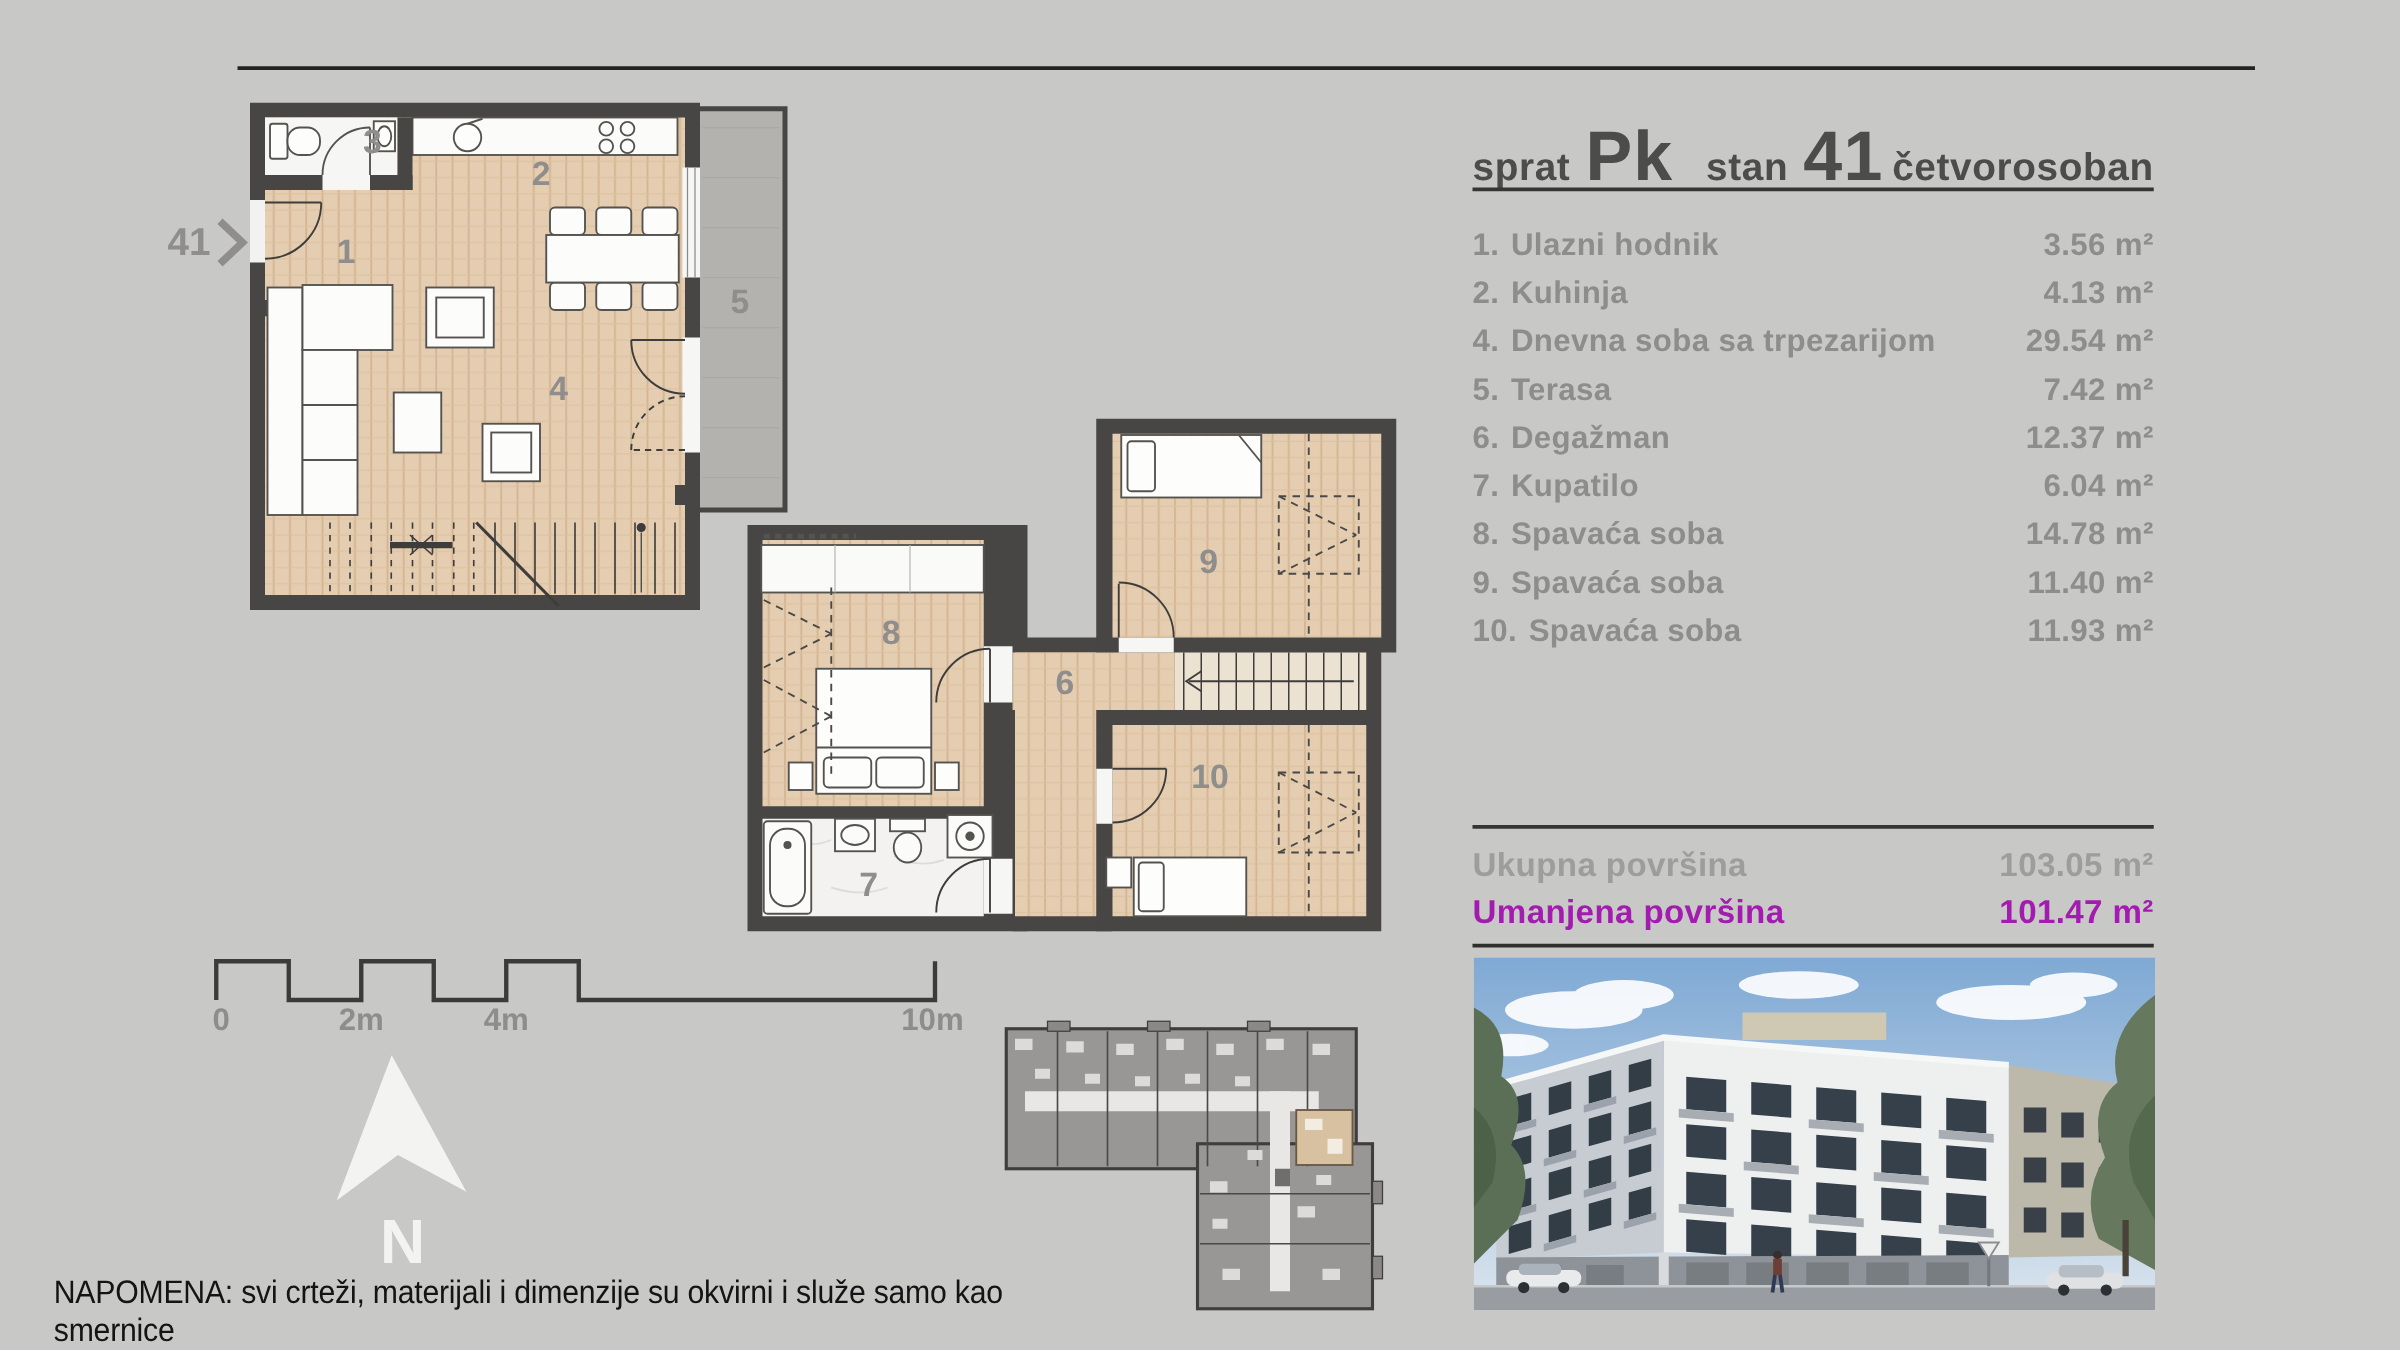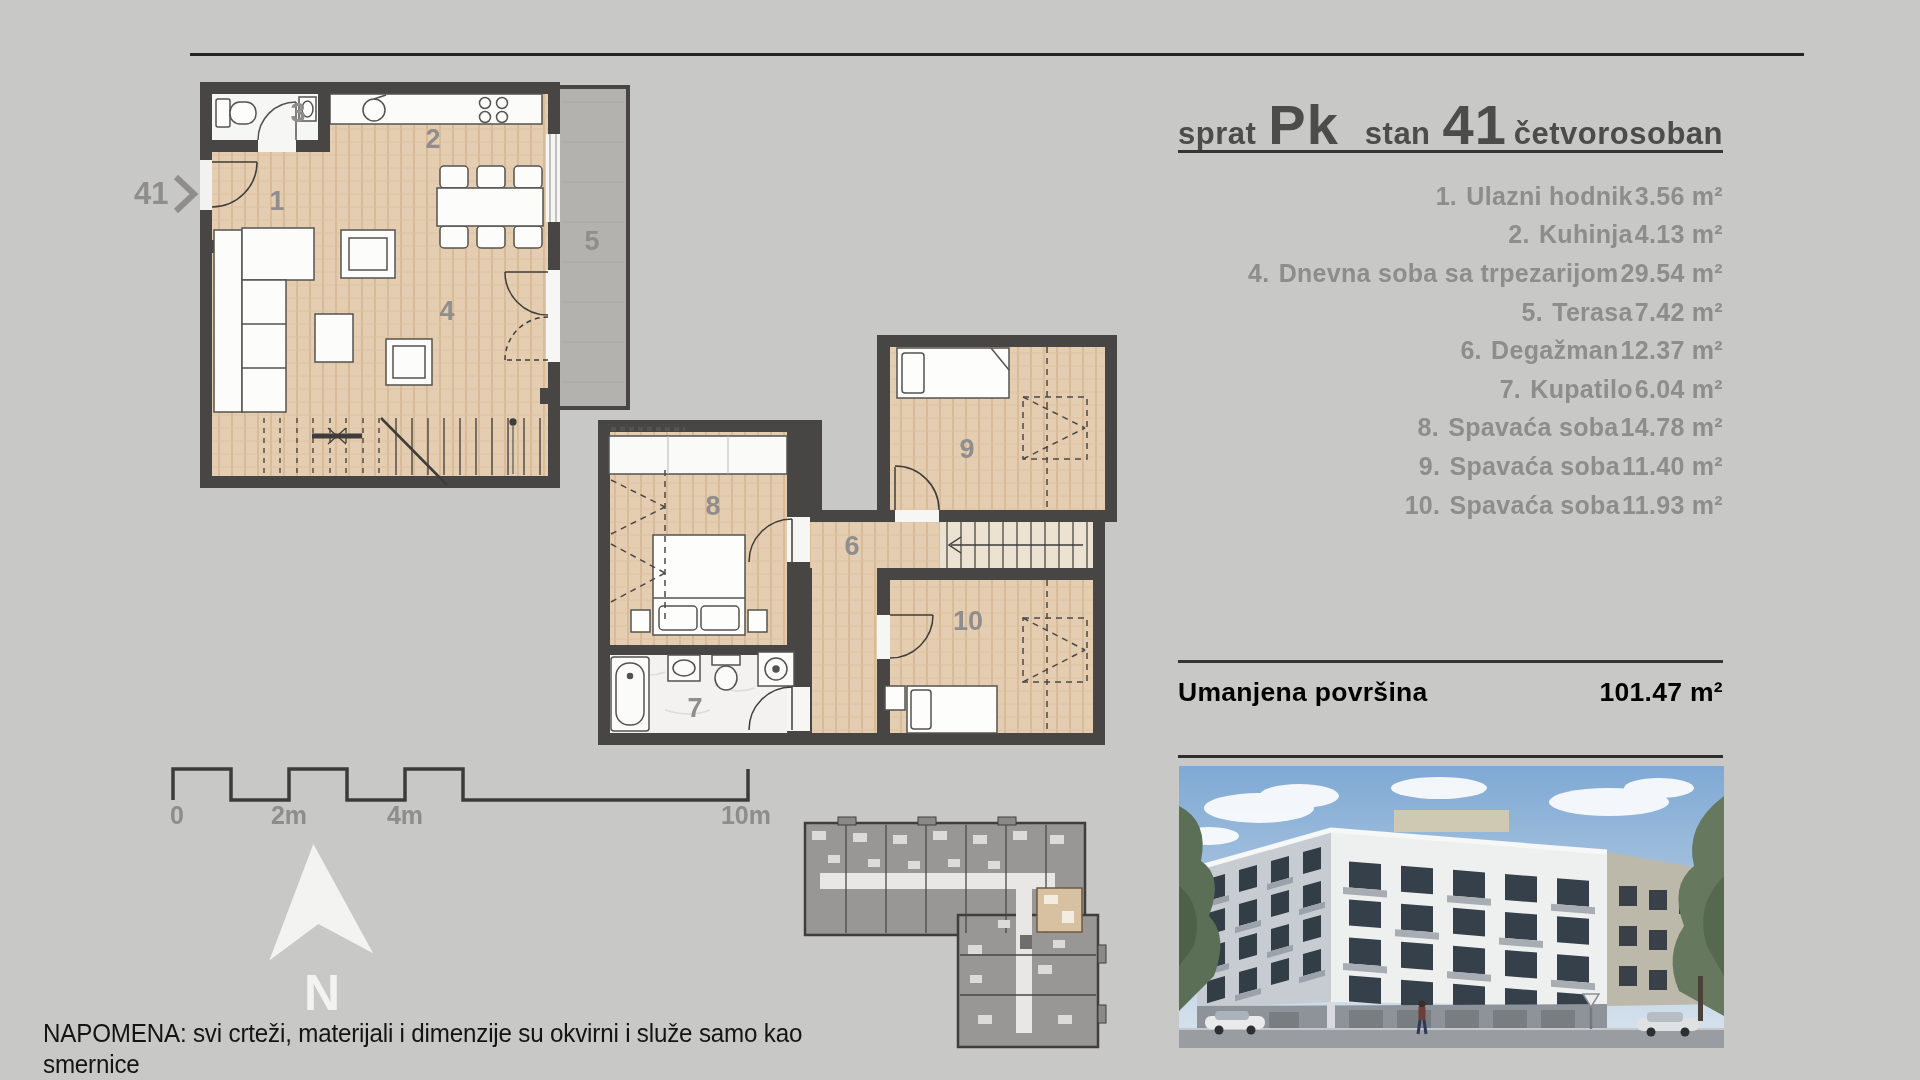--- a/index.html
+++ b/index.html
@@ -8,28 +8,28 @@
   .abs{position:absolute;}
   .hline{position:absolute;background:#353534;height:3px;}
   
   .title{position:absolute;left:1178px;top:72px;width:545px;height:58px;
          display:flex;align-items:baseline;color:#4c4c4b;font-weight:700;}
   .t-sm{font-size:31px;letter-spacing:.5px;}
   .t-lg{font-size:56px;margin-left:12px;letter-spacing:1px;}
   .t-gap{margin-left:26px;margin-top:44px;}
   .t-spacer{flex:1;}
   .rooms{position:absolute;left:1178px;top:177px;width:545px;}
-  .room-row{display:flex;justify-content:flex-end;align-items:center;height:38.6px;
-            color:#8d8d8b;font-weight:700;font-size:25px;letter-spacing:.3px;margin-left:48px;}
+  .room-row{display:flex;justify-content:space-between;align-items:center;height:38.6px;
+            color:#8d8d8b;font-weight:700;font-size:25px;letter-spacing:.3px;}
   .r-name span{margin-right:2px;}
   .totals{position:absolute;left:1178px;top:674px;width:545px;}
   .total-row{display:flex;justify-content:space-between;align-items:center;height:37px;
              font-weight:700;font-size:26.5px;letter-spacing:.3px;}
   .total-gross{color:#9d9d9b;}
-  .total-net{color:#000000;align-items:center;}
+  .total-net{color:#a21caf;align-items:center;}
   
   .entry{position:absolute;left:134px;top:172px;display:flex;align-items:center;gap:3px;
          color:#8f8e8c;font-weight:700;font-size:31px;}
   
   .note{position:absolute;left:43px;top:1018px;width:860px;color:#141414;font-size:26px;
         letter-spacing:-.2px;transform:scaleX(.93);transform-origin:left center;}
   
   svg text{font-family:"Liberation Sans","DejaVu Sans",sans-serif;font-weight:700;}
   .roomnum{fill:#8f8e8c;font-size:27px;}
   .scaletxt{fill:#8d8d8b;font-size:25px;}
@@ -330,20 +330,24 @@
         <span class="r-area">11.40 m²</span>
       </div>
     <div class="room-row">
         <span class="r-name"><span>10.</span> <span>Spavaća soba</span></span>
         <span class="r-area">11.93 m²</span>
       </div>
   </div>
 
   <div class="hline" style="left:1178px;top:660px;width:545px;height:2.5px;"></div>
   <div class="totals">
+    <div class="total-row total-gross">
+      <span>Ukupna površina</span>
+      <span>103.05 m²</span>
+    </div>
     <div class="total-row total-net">
       <span>Umanjena površina</span>
       <span>101.47 m²</span>
     </div>
   </div>
   <div class="hline" style="left:1178px;top:755px;width:545px;background:#2e2e2d;"></div>
 
   <svg class="abs" style="left:1179px;top:766px;" width="545" height="282" viewBox="0 0 545 282">
     <defs>
       <linearGradient id="sky" x1="0" y1="0" x2="0" y2="1">

